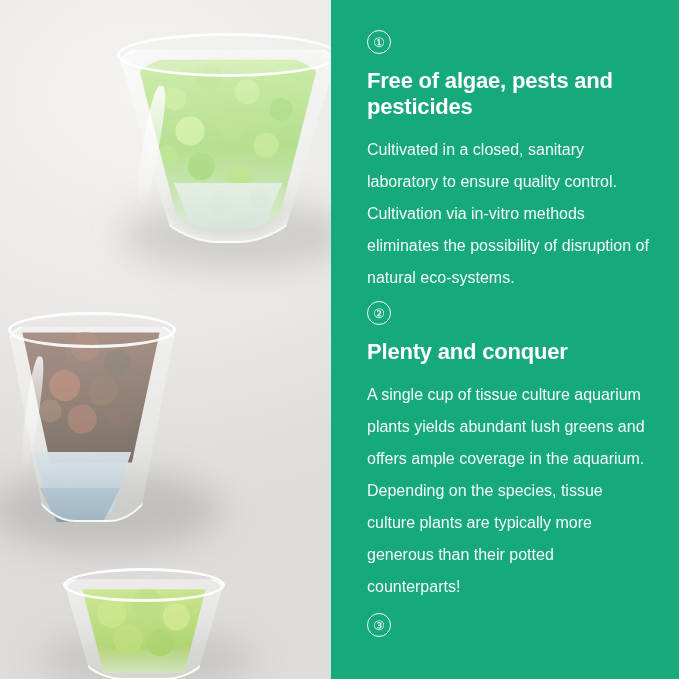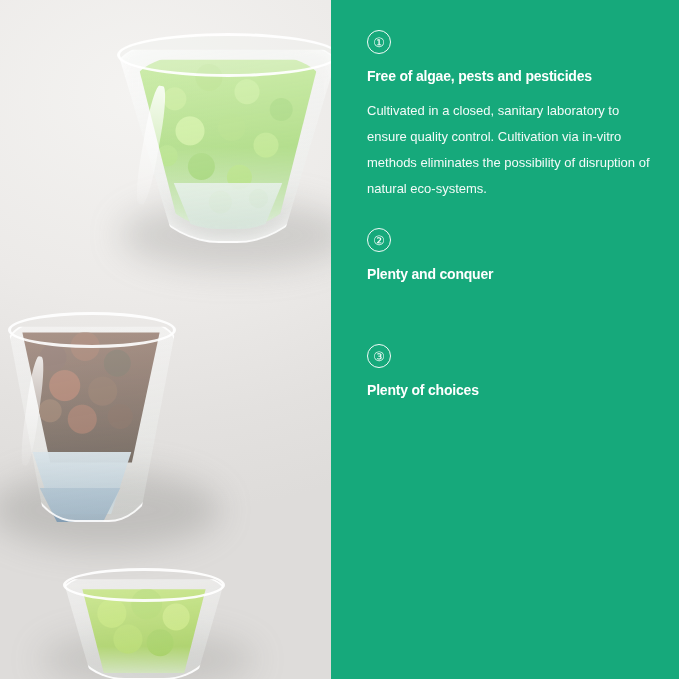--- a/index.html
+++ b/index.html
@@ -202,28 +202,28 @@
     justify-content: center;
     width: 24px; height: 24px;
     border: 1.5px solid rgba(255,255,255,0.95);
     border-radius: 50%;
     font-size: 13px;
     line-height: 1;
     color: #ffffff;
     margin-bottom: 14px;
   }
   .item-title {
-    font-size: 14px;
+    font-size: 22px;
     font-weight: bold;
     letter-spacing: -0.2px;
     color: #ffffff;
     margin-bottom: 14px;
   }
   .item-body {
-    font-size: 13px;
+    font-size: 16px;
     line-height: 2.0;
     color: rgba(255,255,255,0.95);
     max-width: 288px;
   }
   .sp-1 { height: 22px; }
   .sp-2 { height: 44px; }
 </style>
 </head>
 <body>
 
@@ -265,23 +265,23 @@
       <div class="num">①</div>
       <div class="item-title">Free of algae, pests and pesticides</div>
       <div class="item-body">Cultivated in a closed, sanitary laboratory to ensure quality control. Cultivation via in-vitro methods eliminates the possibility of disruption of natural eco-systems.</div>
     </div>
 
     <div class="sp-1"></div>
 
     <div class="item">
       <div class="num">②</div>
       <div class="item-title">Plenty and conquer</div>
+      <div class="item-body">A single cup of tissue culture aquarium plants yields abundant lush greens and offers ample coverage in the aquarium. Depending on the species, tissue culture plants are typically more generous than their potted counterparts!</div>
     </div>
 
     <div class="sp-2"></div>
 
     <div class="item">
       <div class="num">③</div>
-      <div class="item-title">Plenty of choices</div>
     </div>
 
   </div>
 </div>
 
 </body></html>

